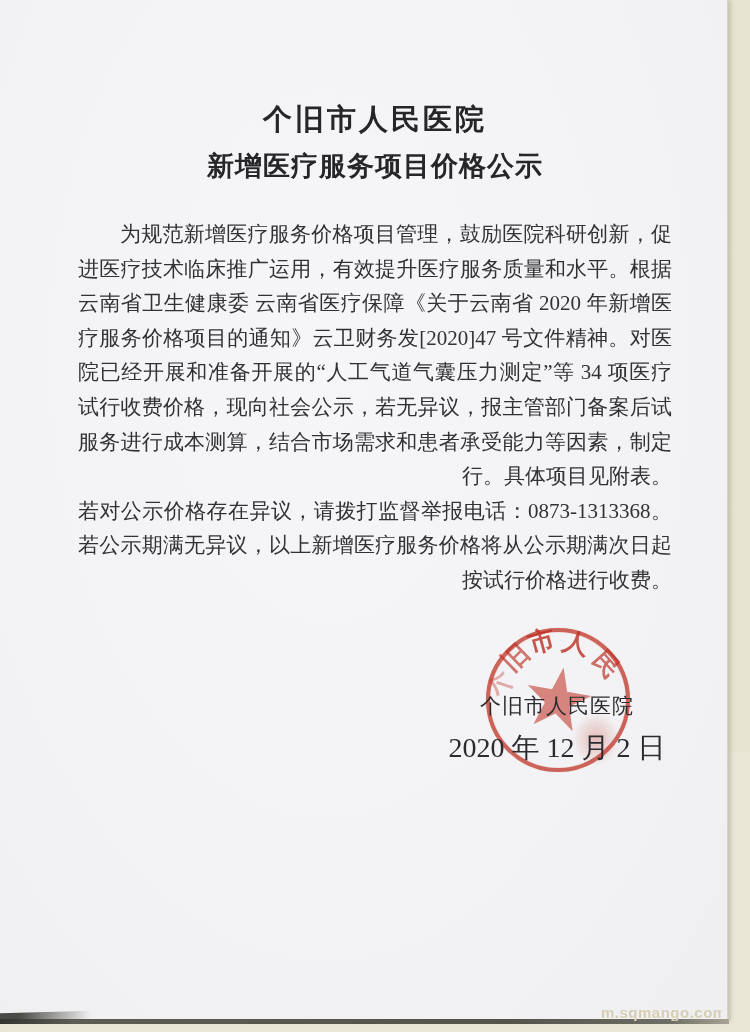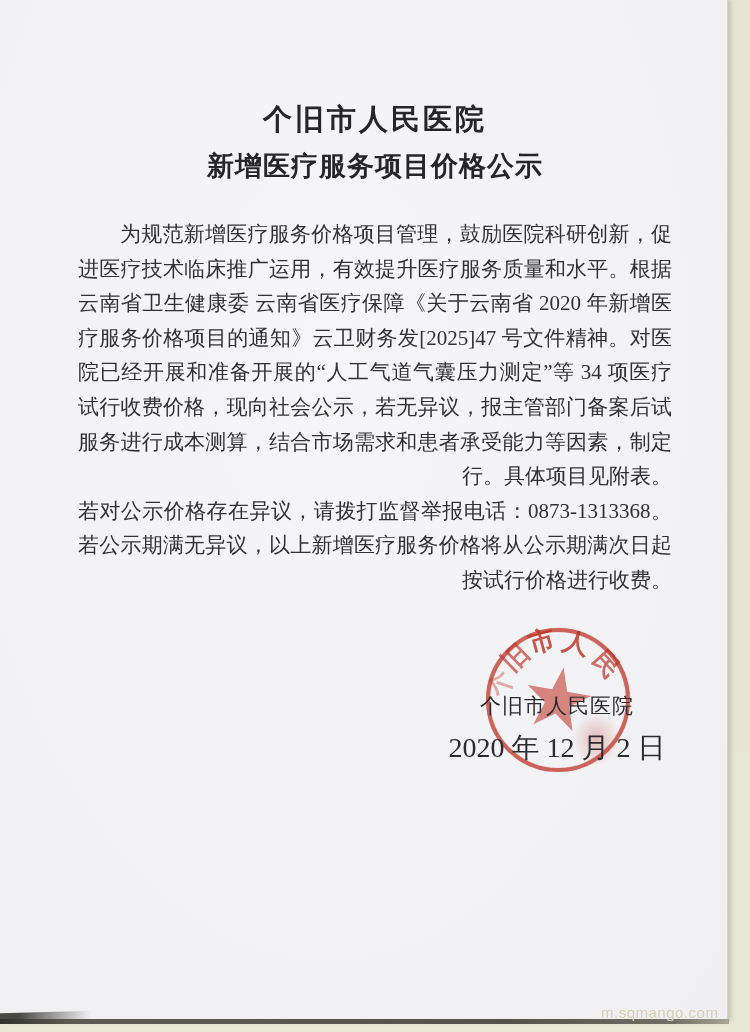--- a/index.html
+++ b/index.html
@@ -60,38 +60,38 @@
   .sc1{left:30px;top:30px;transform:translate(-50%,-50%) rotate(-44deg);opacity:.8;}
   .sc2{left:56px;top:14px;transform:translate(-50%,-50%) rotate(-15deg);}
   .sc3{left:90px;top:16px;transform:translate(-50%,-50%) rotate(15deg);}
   .sc4{left:120px;top:37px;transform:translate(-50%,-50%) rotate(48deg);opacity:.85;}
   .seal-smudge{position:absolute;left:86px;top:84px;width:48px;height:54px;
     background:radial-gradient(ellipse,rgba(205,62,48,0.30),rgba(205,62,48,0) 70%);
     filter:blur(1px);}
   
   .watermark{position:absolute;left:601px;top:1004px;width:121px;z-index:6;
     font-family:"Liberation Sans","DejaVu Sans",sans-serif;
-    font-size:15px;font-weight:400;letter-spacing:0.5px;white-space:nowrap;
+    font-size:15px;font-weight:700;letter-spacing:0.5px;white-space:nowrap;
     overflow:hidden;color:rgba(212,203,175,0.95);
     text-shadow:0 1px 0 rgba(255,255,255,0.55);}
 </style>
 </head>
 <body>
 
 <div class="scan">
   <div class="paper">
 
     <div class="title t1">个旧市人民医院</div>
     <div class="title t2">新增医疗服务项目价格公示</div>
 
     <div class="body-text">
       <div class="line first full">为规范新增医疗服务价格项目管理，鼓励医院科研创新，促</div>
       <div class="line full">进医疗技术临床推广运用，有效提升医疗服务质量和水平。根据</div>
       <div class="line full">云南省卫生健康委 云南省医疗保障《关于云南省 2020 年新增医</div>
-      <div class="line full">疗服务价格项目的通知》云卫财务发[2025]47 号文件精神。对医</div>
+      <div class="line full">疗服务价格项目的通知》云卫财务发[2020]47 号文件精神。对医</div>
       <div class="line full">院已经开展和准备开展的“人工气道气囊压力测定”等 34 项医疗</div>
       <div class="line full">试行收费价格，现向社会公示，若无异议，报主管部门备案后试</div>
       <div class="line full">服务进行成本测算，结合市场需求和患者承受能力等因素，制定</div>
       <div class="line last">行。具体项目见附表。</div>
       <div class="line full">若对公示价格存在异议，请拨打监督举报电话：0873-1313368。</div>
       <div class="line full">若公示期满无异议，以上新增医疗服务价格将从公示期满次日起</div>
       <div class="line last">按试行价格进行收费。</div>
     </div>
 
     <div class="seal">

